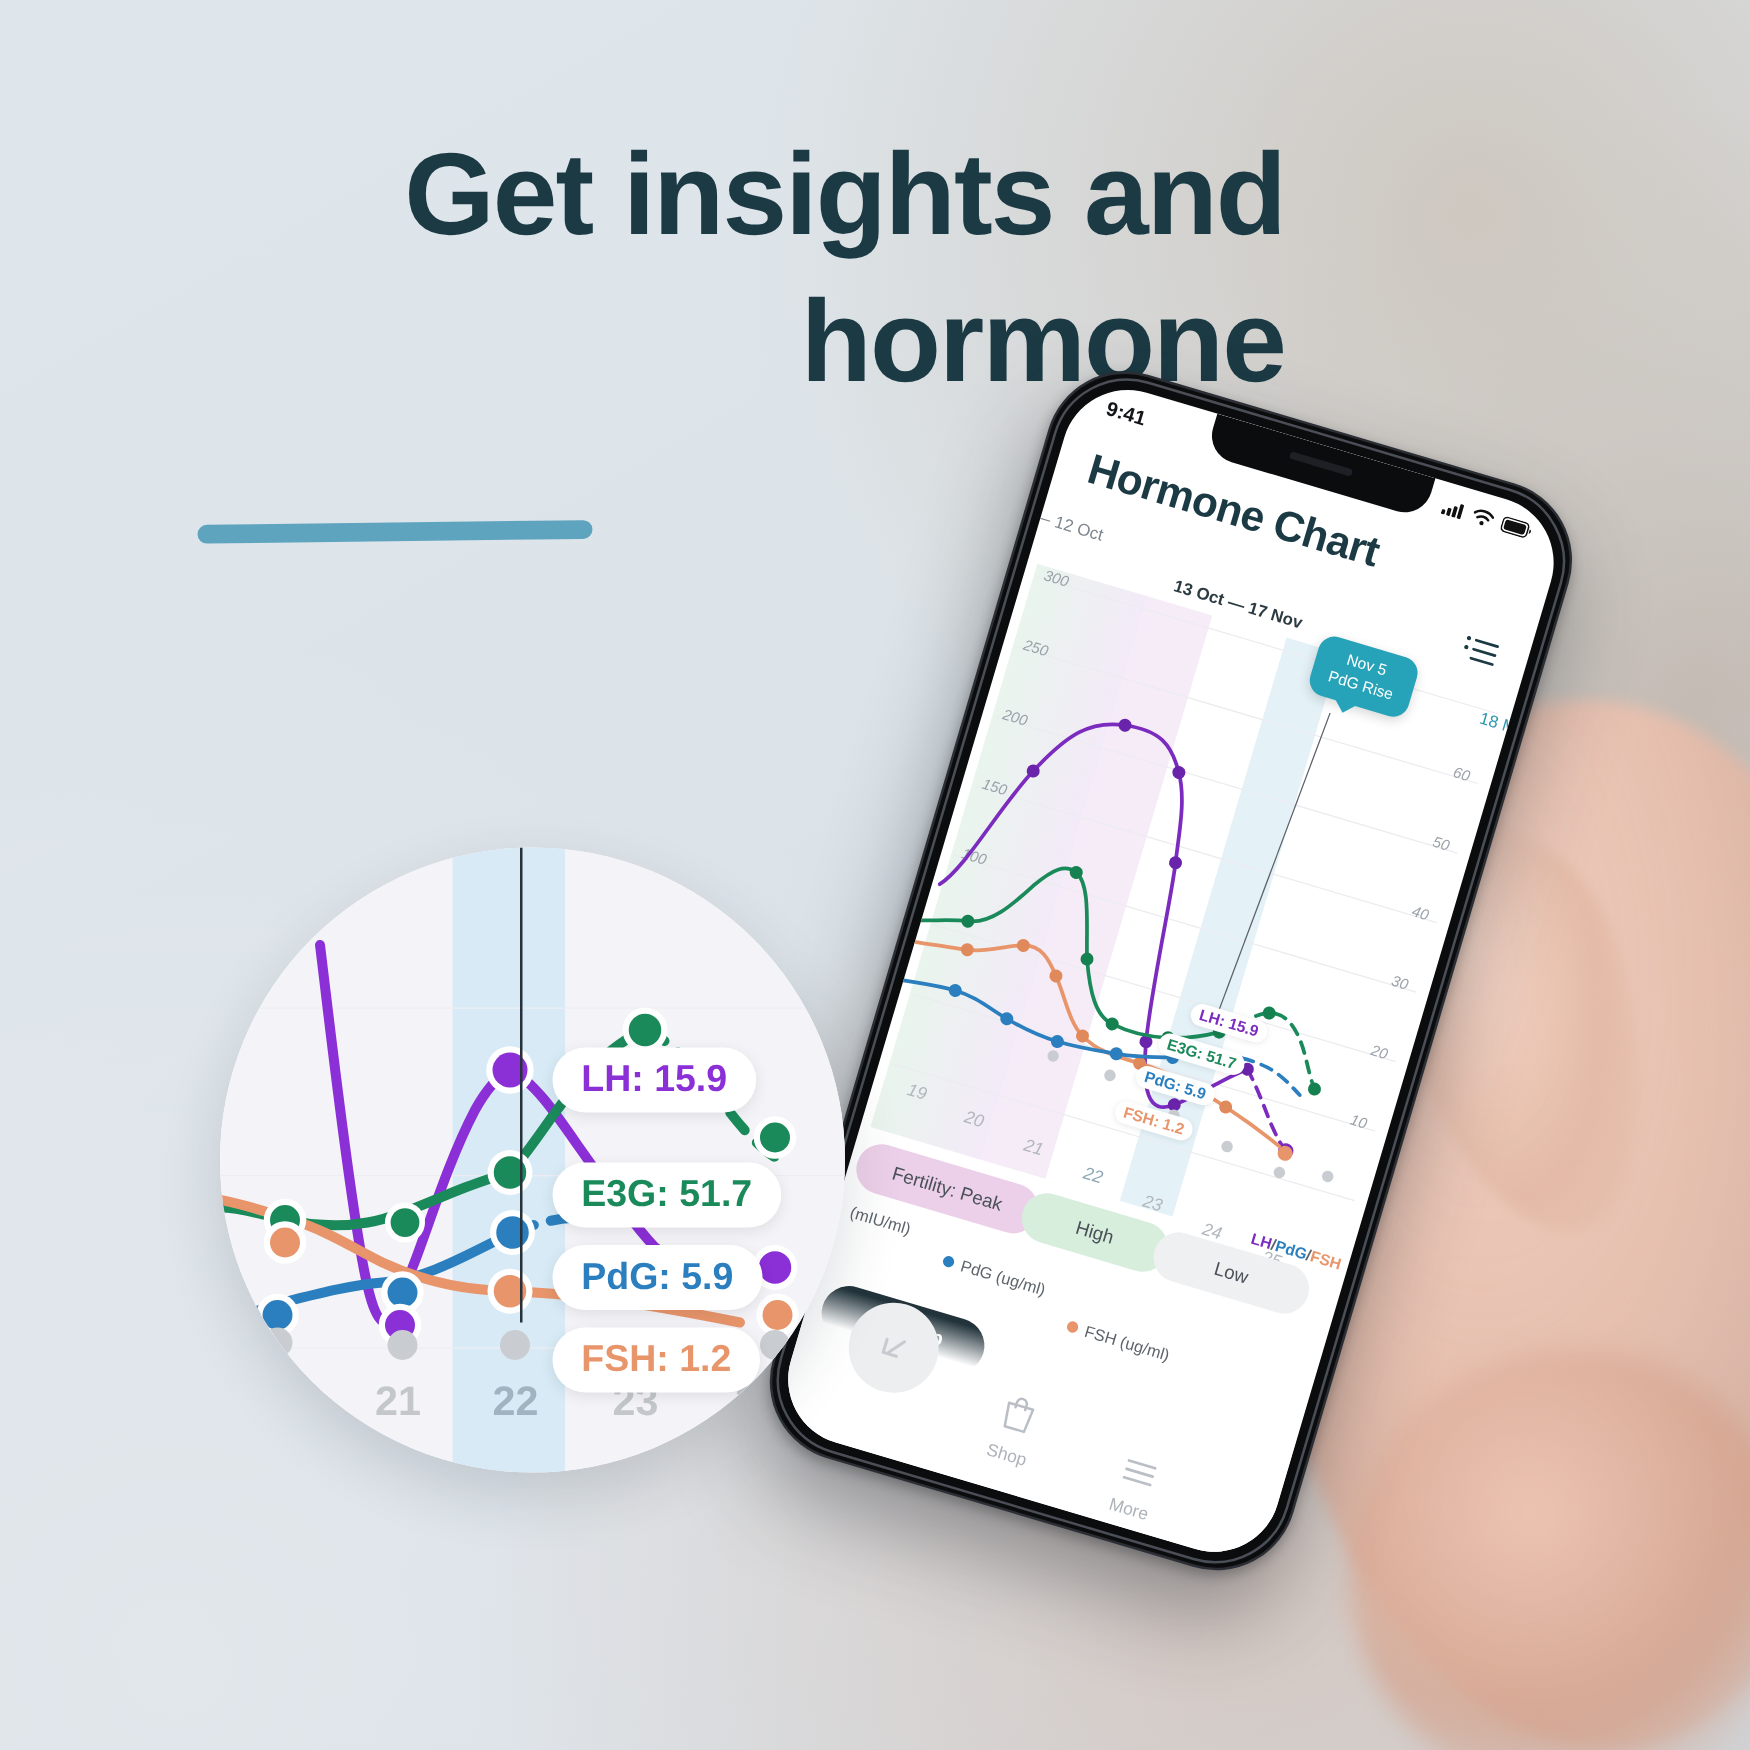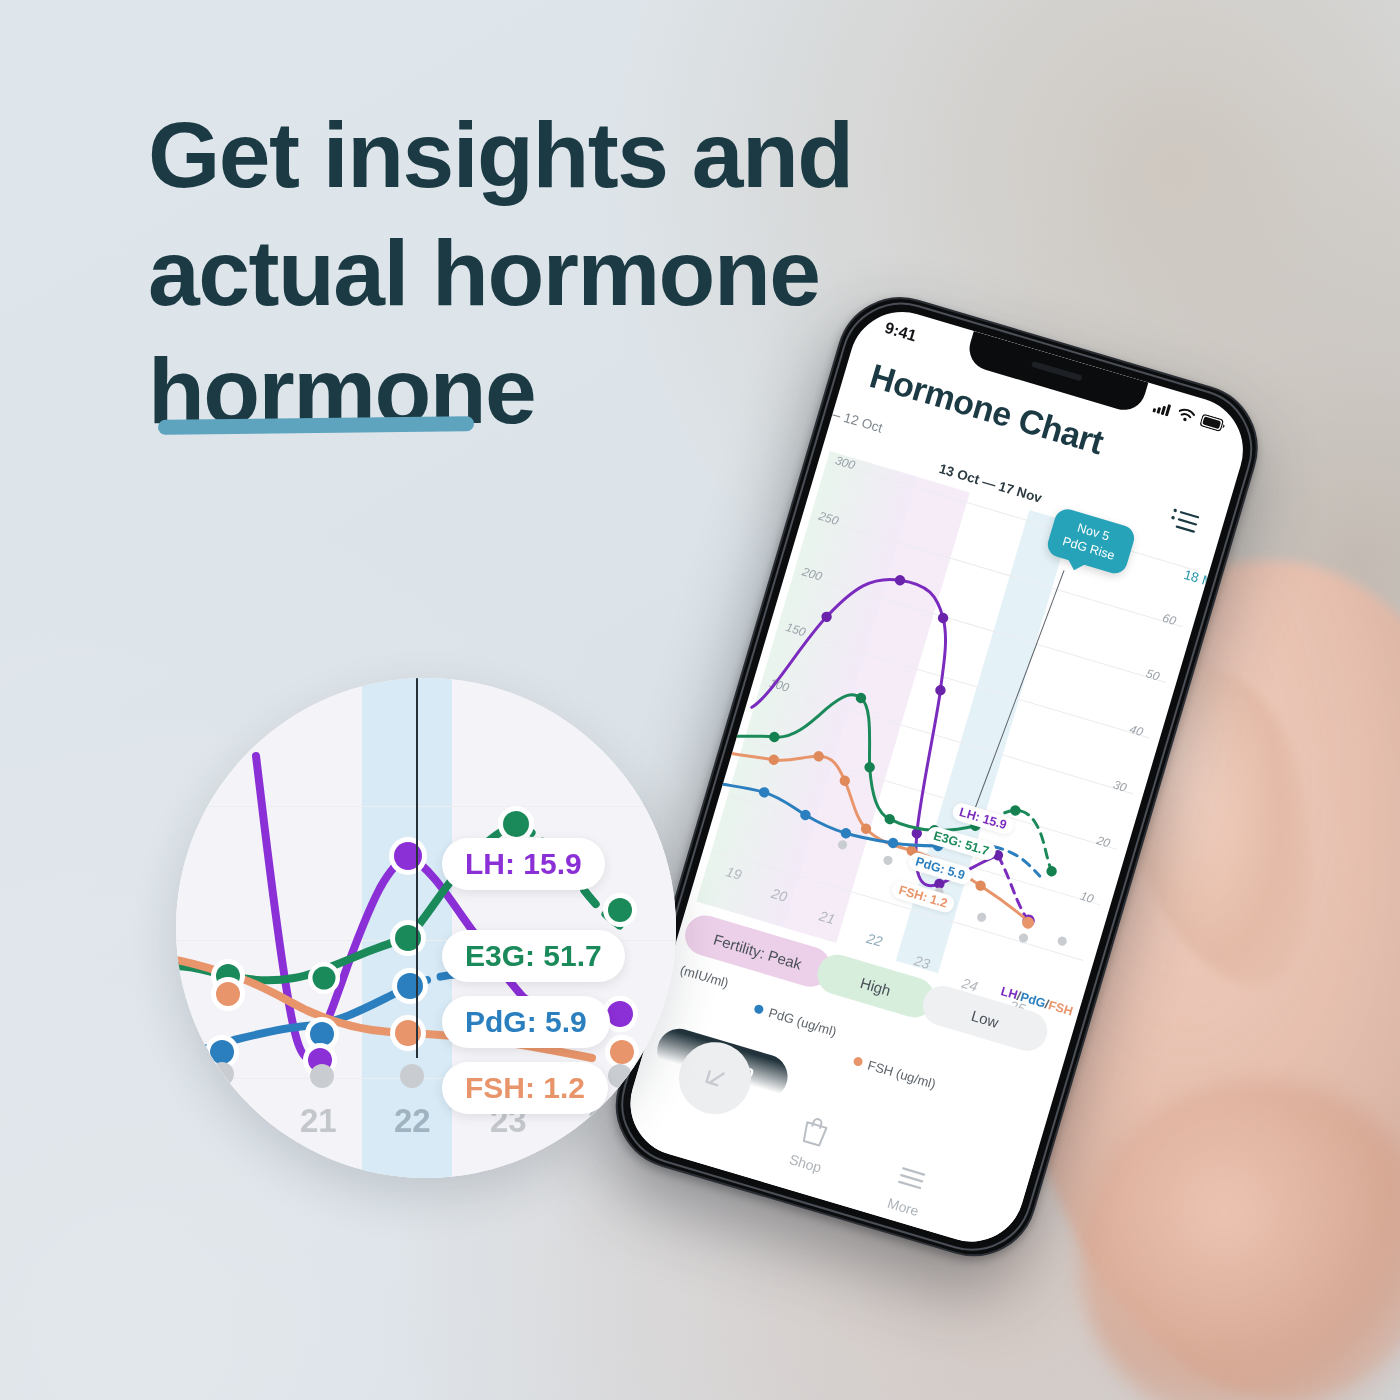--- a/index.html
+++ b/index.html
@@ -29,21 +29,21 @@
     background:radial-gradient(circle at 40% 36%, rgba(236,196,178,.95) 0%, rgba(212,162,140,.7) 55%, rgba(200,150,130,0) 80%);
     filter:blur(10px);}
   #thumb{position:absolute;left:1128px;top:660px;width:180px;height:330px;
     border-radius:48% 52% 46% 54% / 36% 38% 62% 64%;
     background:radial-gradient(ellipse at 34% 22%, rgba(248,218,204,.95), rgba(226,184,164,.85) 60%, rgba(210,160,140,0) 92%);
     filter:blur(5px);transform:rotate(-14deg);}
 
   
   #headline{position:absolute;left:148px;top:96px;width:880px;
     color:#1b3a44;font-weight:800;font-size:93px;line-height:1.27;
-    letter-spacing:-1.5px;}
+    letter-spacing:-1.5px;text-align:right;}
   #headline .ln{display:block;}
   #underline{position:absolute;left:158px;top:418px;width:316px;height:15px;
     background:#5ea4bf;border-radius:9px;transform:rotate(-.7deg);}
 
   
   #phone-wrap{position:absolute;left:628px;top:302px;width:660px;height:1010px;
     transform:rotate(16.5deg);}
   #phone{position:absolute;left:84px;top:30px;width:430px;height:900px;
     border-radius:64px;background:#0b0c0e;
     box-shadow:0 34px 70px rgba(40,45,52,.42), 0 4px 10px rgba(0,0,0,.3);
@@ -139,21 +139,20 @@
 </head>
 <body>
 
 <div id="bg-photo"></div>
 <div id="hand"></div>
 <div id="hand2"></div>
 <div id="thumb"></div>
 
 <div id="headline">
   <span class="ln">Get insights and</span>
-  <span class="ln">actual hormone</span>
   <span class="ln">hormone</span>
 </div>
 <div id="underline"></div>
 
 <div id="phone-wrap">
  <div id="phone">
   <div id="screen">
 
     <div id="notch">
           <div class="spk"></div>

